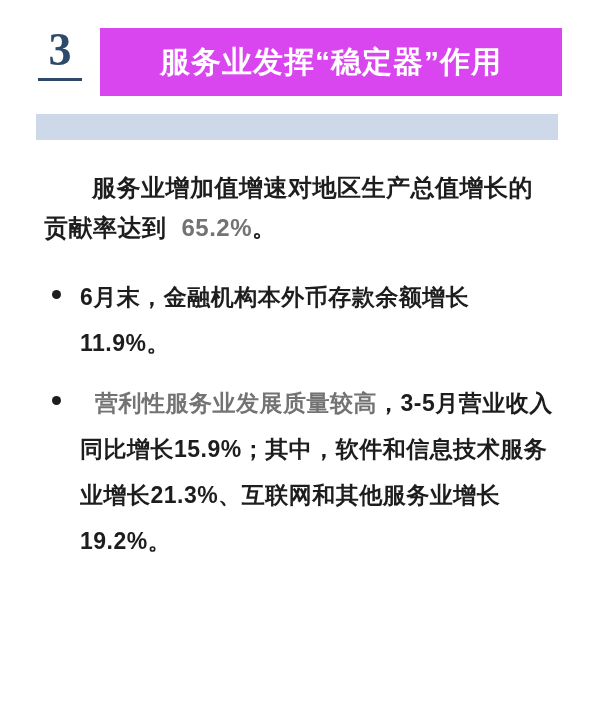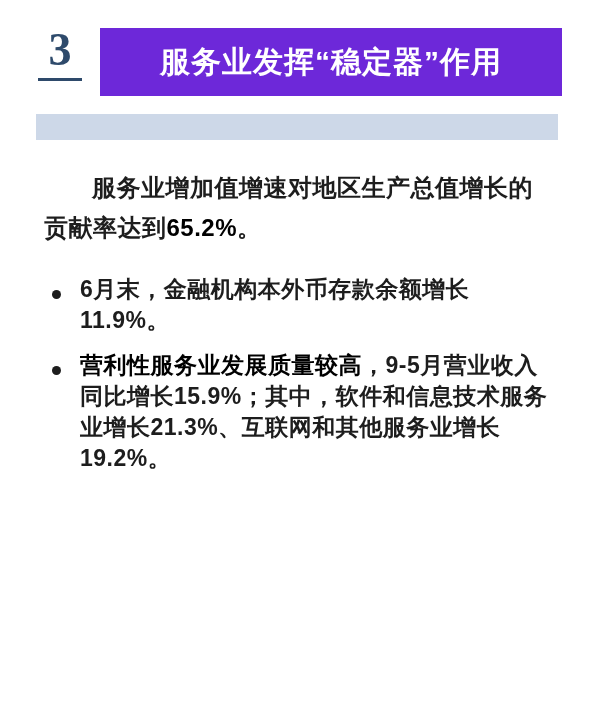--- a/index.html
+++ b/index.html
@@ -45,21 +45,21 @@
     height: 3px;
     background: #2e4a6b;
     margin: 2px auto 0 auto;
   }
   .title-bar {
     position: absolute;
     left: 100px;
     top: 28px;
     width: 462px;
     height: 68px;
-    background: #6d28d9;
+    background: #d946ef;
     display: flex;
     align-items: center;
     justify-content: center;
   }
   .title-bar .title-text {
     color: #ffffff;
     font-size: 30px;
     font-weight: bold;
     letter-spacing: 1px;
     font-family: "Liberation Sans", sans-serif;
@@ -82,32 +82,33 @@
   .lead {
     font-size: 24px;
     line-height: 40px;
     color: #1d1d1d;
     font-weight: bold;
     text-indent: 48px;
     margin: 0 0 26px 0;
     letter-spacing: 0.5px;
   }
   .hl-orange {
-    color: #000000;
+    color: #737373;
+    padding-left: 15px;
   }
   .bullets {
     margin: 0;
     padding: 0;
     list-style: none;
   }
   .bullet {
     position: relative;
     padding-left: 36px;
     font-size: 23px;
-    line-height: 31px;
+    line-height: 46px;
     color: #1d1d1d;
     font-weight: bold;
     margin-bottom: 14px;
     letter-spacing: 0.5px;
   }
   .bullet .dot {
     position: absolute;
     left: 8px;
     top: 16px;
     width: 9px;
@@ -140,19 +141,19 @@
       <span>服务业增加值增速对地区生产总值增长的贡献率达到</span><span class="hl-orange">65.2%</span><span>。</span>
     </p>
 
     <ul class="bullets">
       <li class="bullet">
         <span class="dot"></span>
         <span>6月末，金融机构本外币存款余额增长11.9%。</span>
       </li>
       <li class="bullet">
         <span class="dot"></span>
-        <span class="hl-orange">营利性服务业发展质量较高</span><span>，9-5月营业收入同比增长15.9%；其中，软件和信息技术服务业增长21.3%、互联网和其他服务业增长19.2%。</span>
+        <span class="hl-orange">营利性服务业发展质量较高</span><span>，3-5月营业收入同比增长15.9%；其中，软件和信息技术服务业增长21.3%、互联网和其他服务业增长19.2%。</span>
       </li>
     </ul>
     <div class="bottom-space"></div>
   </div>
 
 </div>
 
 </body></html>

